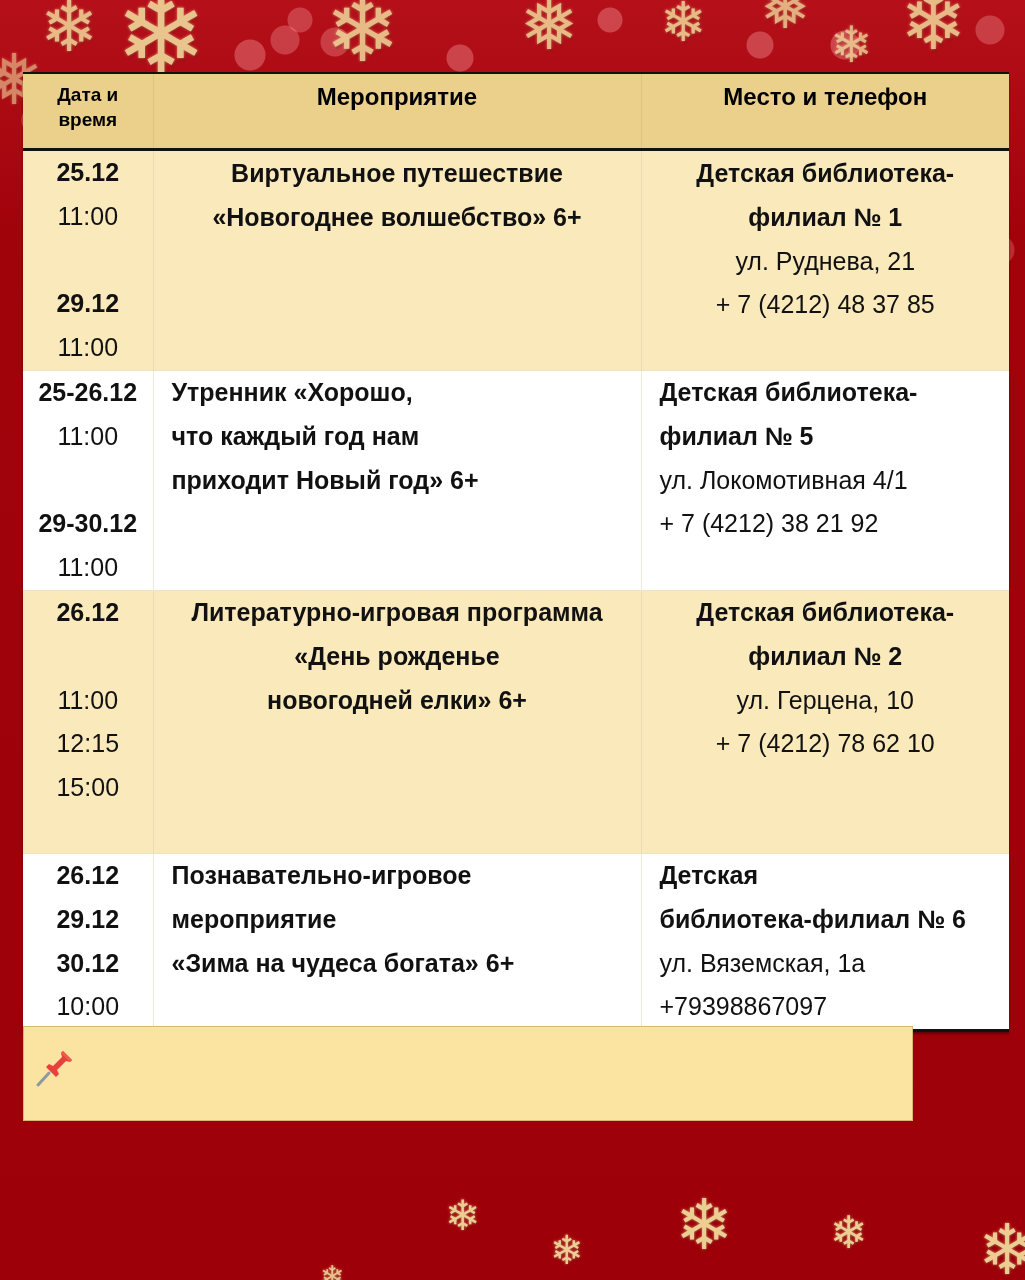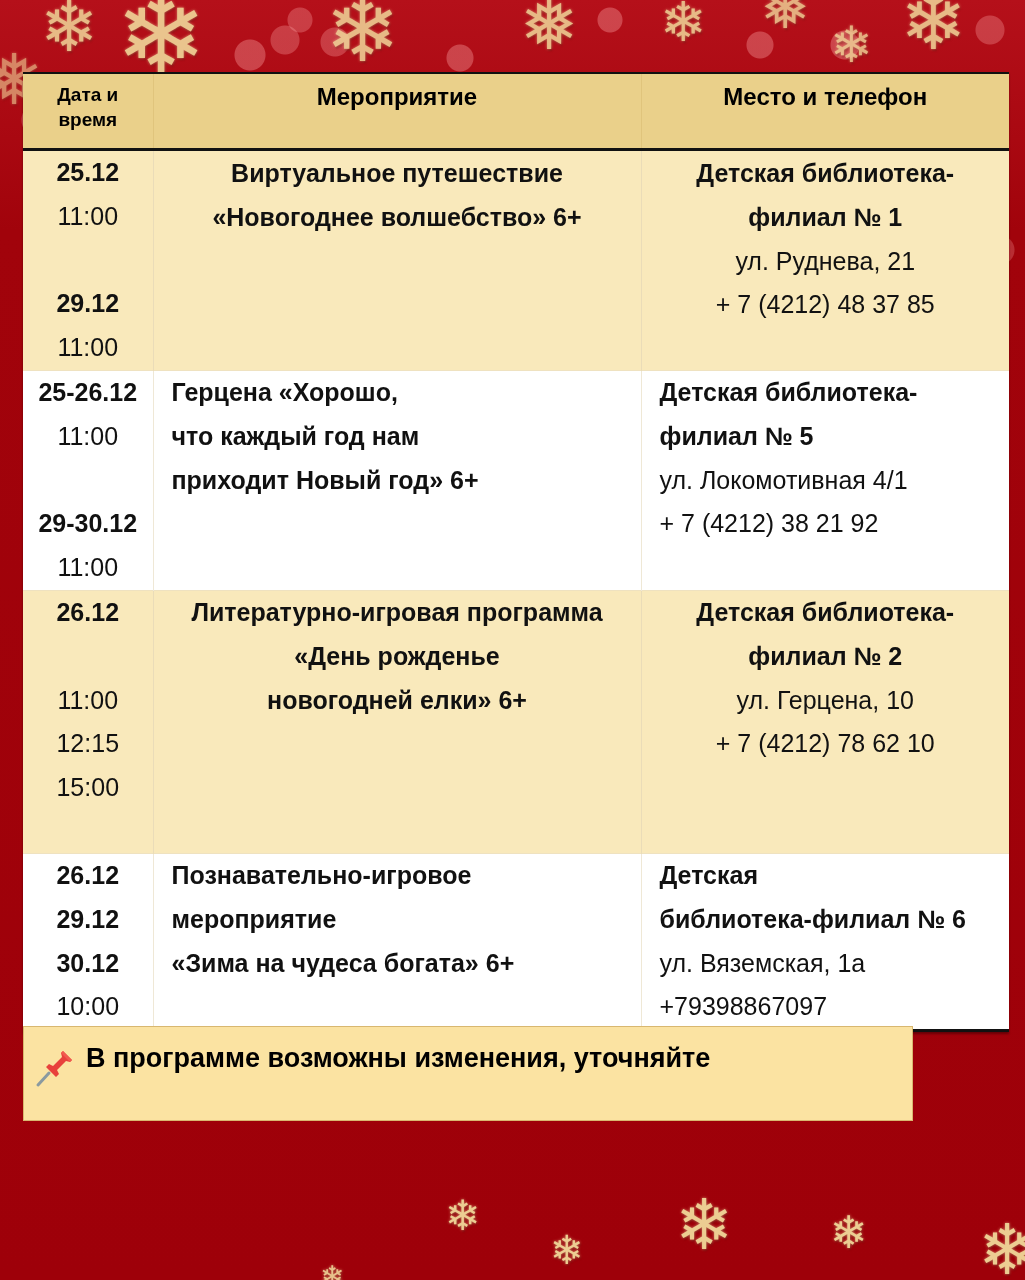--- a/index.html
+++ b/index.html
@@ -195,21 +195,21 @@
 
     <tr class="plain row2">
       <td class="date-cell">
         <span class="line bold">25-26.12</span>
         <span class="line">11:00</span>
         <span class="spacer"></span>
         <span class="line bold">29-30.12</span>
         <span class="line">11:00</span>
       </td>
       <td class="event-cell">
-        <span class="line">Герцена «Хорошо,</span>
+        <span class="line">Утренник «Хорошо,</span>
         <span class="line">что каждый год нам</span>
         <span class="line">приходит Новый год» 6+</span>
       </td>
       <td class="place-cell">
         <span class="lib">Детская библиотека-</span>
         <span class="lib">филиал № 5</span>
         <span class="line">ул. Локомотивная 4/1</span>
         <span class="line">+ 7 (4212) 38 21 92</span>
       </td>
     </tr>
@@ -257,15 +257,14 @@
   </tbody>
 </table>
 
 <div class="notice">
   <svg class="pin" viewBox="0 0 48 48">
     <line x1="6" y1="42" x2="17" y2="30" stroke="#8a9aa0" stroke-width="3" stroke-linecap="round"></line>
     <path d="M14 24 L24 34 L27 31 L25 27 L34 18 L38 19 L40 17 L31 8 L29 10 L30 14 L21 23 L17 21 Z" fill="#e8413c"></path>
     <path d="M31 8 L40 17 L38 19 L29 10 Z" fill="#f15a4f"></path>
   </svg>
   <div class="text">
-    <span class="line">В программе возможны изменения, уточняйте</span>
   </div>
 </div>
 
 </body></html>

